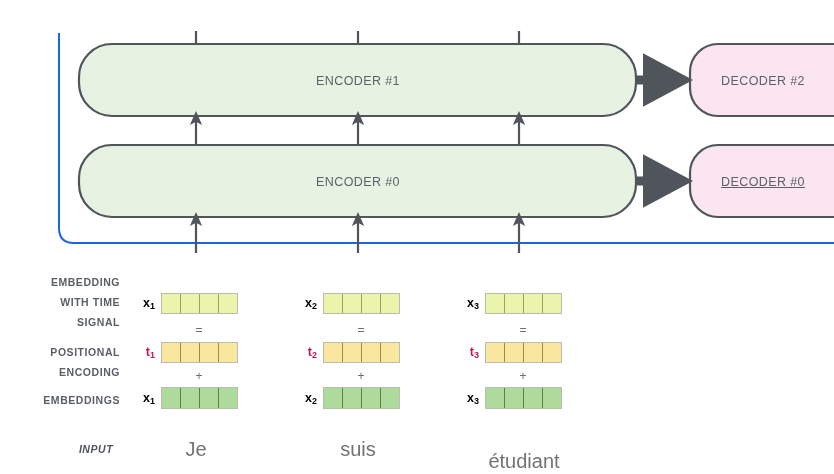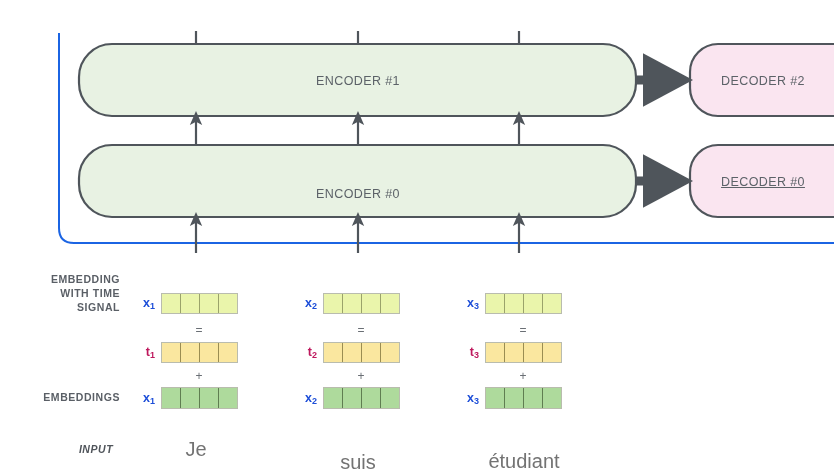--- a/index.html
+++ b/index.html
@@ -41,21 +41,21 @@
   }
 
   
   .row-caption {
     position: absolute;
     text-align: right;
     color: #5a5f66;
     font-size: 10.5px;
     font-weight: 600;
     letter-spacing: 0.55px;
-    line-height: 14px;
+    line-height: 20px;
     white-space: pre-line;
     text-transform: uppercase;
   }
 
   
   .vec {
     position: absolute;
     display: flex;
     box-sizing: border-box;
     border: 1px solid #b9bcae;
@@ -82,21 +82,21 @@
     white-space: nowrap;
     transform: translate(-100%, -50%);
   }
   .vec-sym .sub {
     font-size: 9px;
     vertical-align: baseline;
     position: relative;
     top: 2px;
     font-weight: 700;
   }
-  .vec-sym.green { color: #1d4ed8; }
+  .vec-sym.green { color: #000000; }
   .vec-sym.amber { color: #be185d; }
 
   
   .op {
     position: absolute;
     color: #6a6f75;
     font-size: 12px;
     transform: translate(-50%, -50%);
     white-space: nowrap;
   }
@@ -157,27 +157,29 @@
     <line x1="196" y1="145" x2="196" y2="118" stroke="#4f555b" stroke-width="2.2" marker-end="url(#thinArrow)"></line>
     <line x1="358" y1="145" x2="358" y2="118" stroke="#4f555b" stroke-width="2.2" marker-end="url(#thinArrow)"></line>
     <line x1="519" y1="145" x2="519" y2="118" stroke="#4f555b" stroke-width="2.2" marker-end="url(#thinArrow)"></line>
 
     <line x1="196" y1="253" x2="196" y2="219" stroke="#4f555b" stroke-width="2.2" marker-end="url(#thinArrow)"></line>
     <line x1="358" y1="253" x2="358" y2="219" stroke="#4f555b" stroke-width="2.2" marker-end="url(#thinArrow)"></line>
     <line x1="519" y1="253" x2="519" y2="219" stroke="#4f555b" stroke-width="2.2" marker-end="url(#thinArrow)"></line>
   </svg>
 
   <div class="block-label" style="left:358px; top:81px;">ENCODER #1</div>
-  <div class="block-label" style="left:358px; top:182px;margin-top:12px;">ENCODER #0</div>
+  <div class="block-label" style="left:358px; top:182px;">ENCODER #0</div>
   <div class="block-label" style="left:763px; top:81px;">DECODER #2</div>
   <div class="block-label" style="left:763px; top:182px;text-decoration:underline;">DECODER #0</div>
 
   <div class="row-caption" style="left:0px; top:272px; width:120px;">EMBEDDING
 WITH TIME
 SIGNAL</div>
+  <div class="row-caption" style="left:0px; top:342px; width:120px;">POSITIONAL
+ENCODING</div>
   <div class="row-caption" style="left:0px; top:390px; width:120px;">EMBEDDINGS</div>
 
   <div class="vec-sym green" style="left:155px; top:303px;">
     <span>x</span><span class="sub">1</span>
   </div>
   <div class="vec timesignal" style="left:161px; top:293px; width:77px; height:21px;">
     <div class="cell"></div>
     <div class="cell"></div>
     <div class="cell"></div>
     <div class="cell"></div>
@@ -260,16 +262,16 @@
   </div>
   <div class="vec embed" style="left:485px; top:387px; width:77px; height:22px;">
     <div class="cell"></div>
     <div class="cell"></div>
     <div class="cell"></div>
     <div class="cell"></div>
   </div>
 
   <div class="input-caption" style="left:96px; top:449px;">INPUT</div>
   <div class="input-word" style="left:196px; top:449px;">Je</div>
-  <div class="input-word" style="left:358px; top:449px;margin-top:13px;">suis</div>
+  <div class="input-word" style="left:358px; top:449px;">suis</div>
   <div class="input-word" style="left:524px; top:449px;margin-top:12px;">étudiant</div>
 
 </div>
 
 </body></html>

